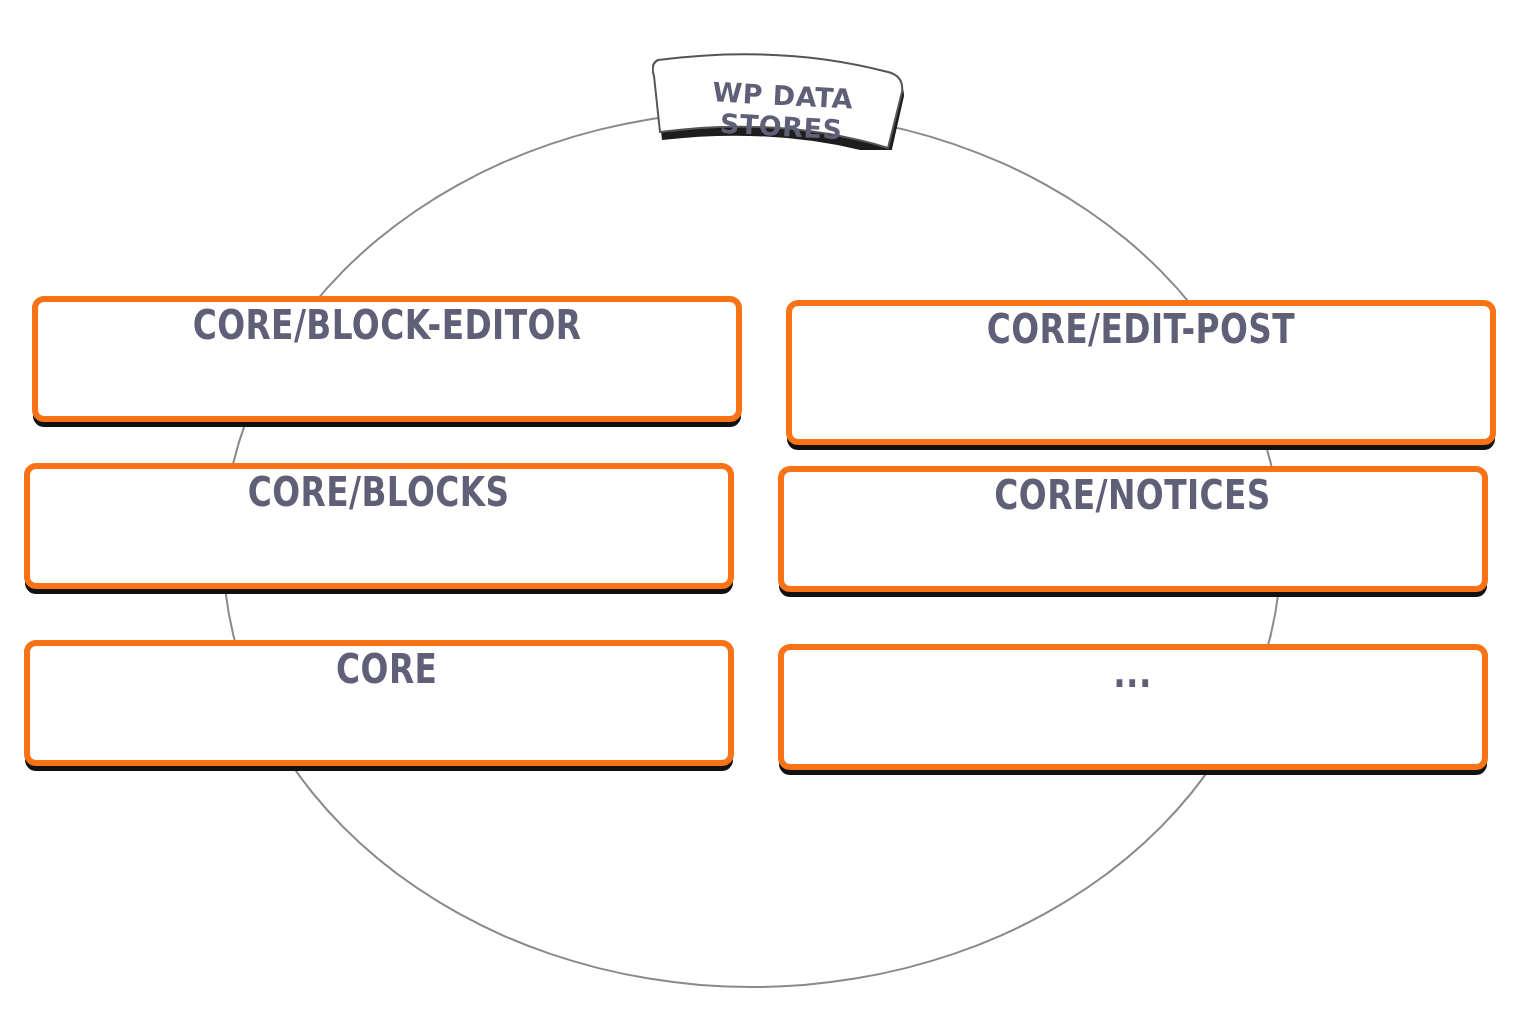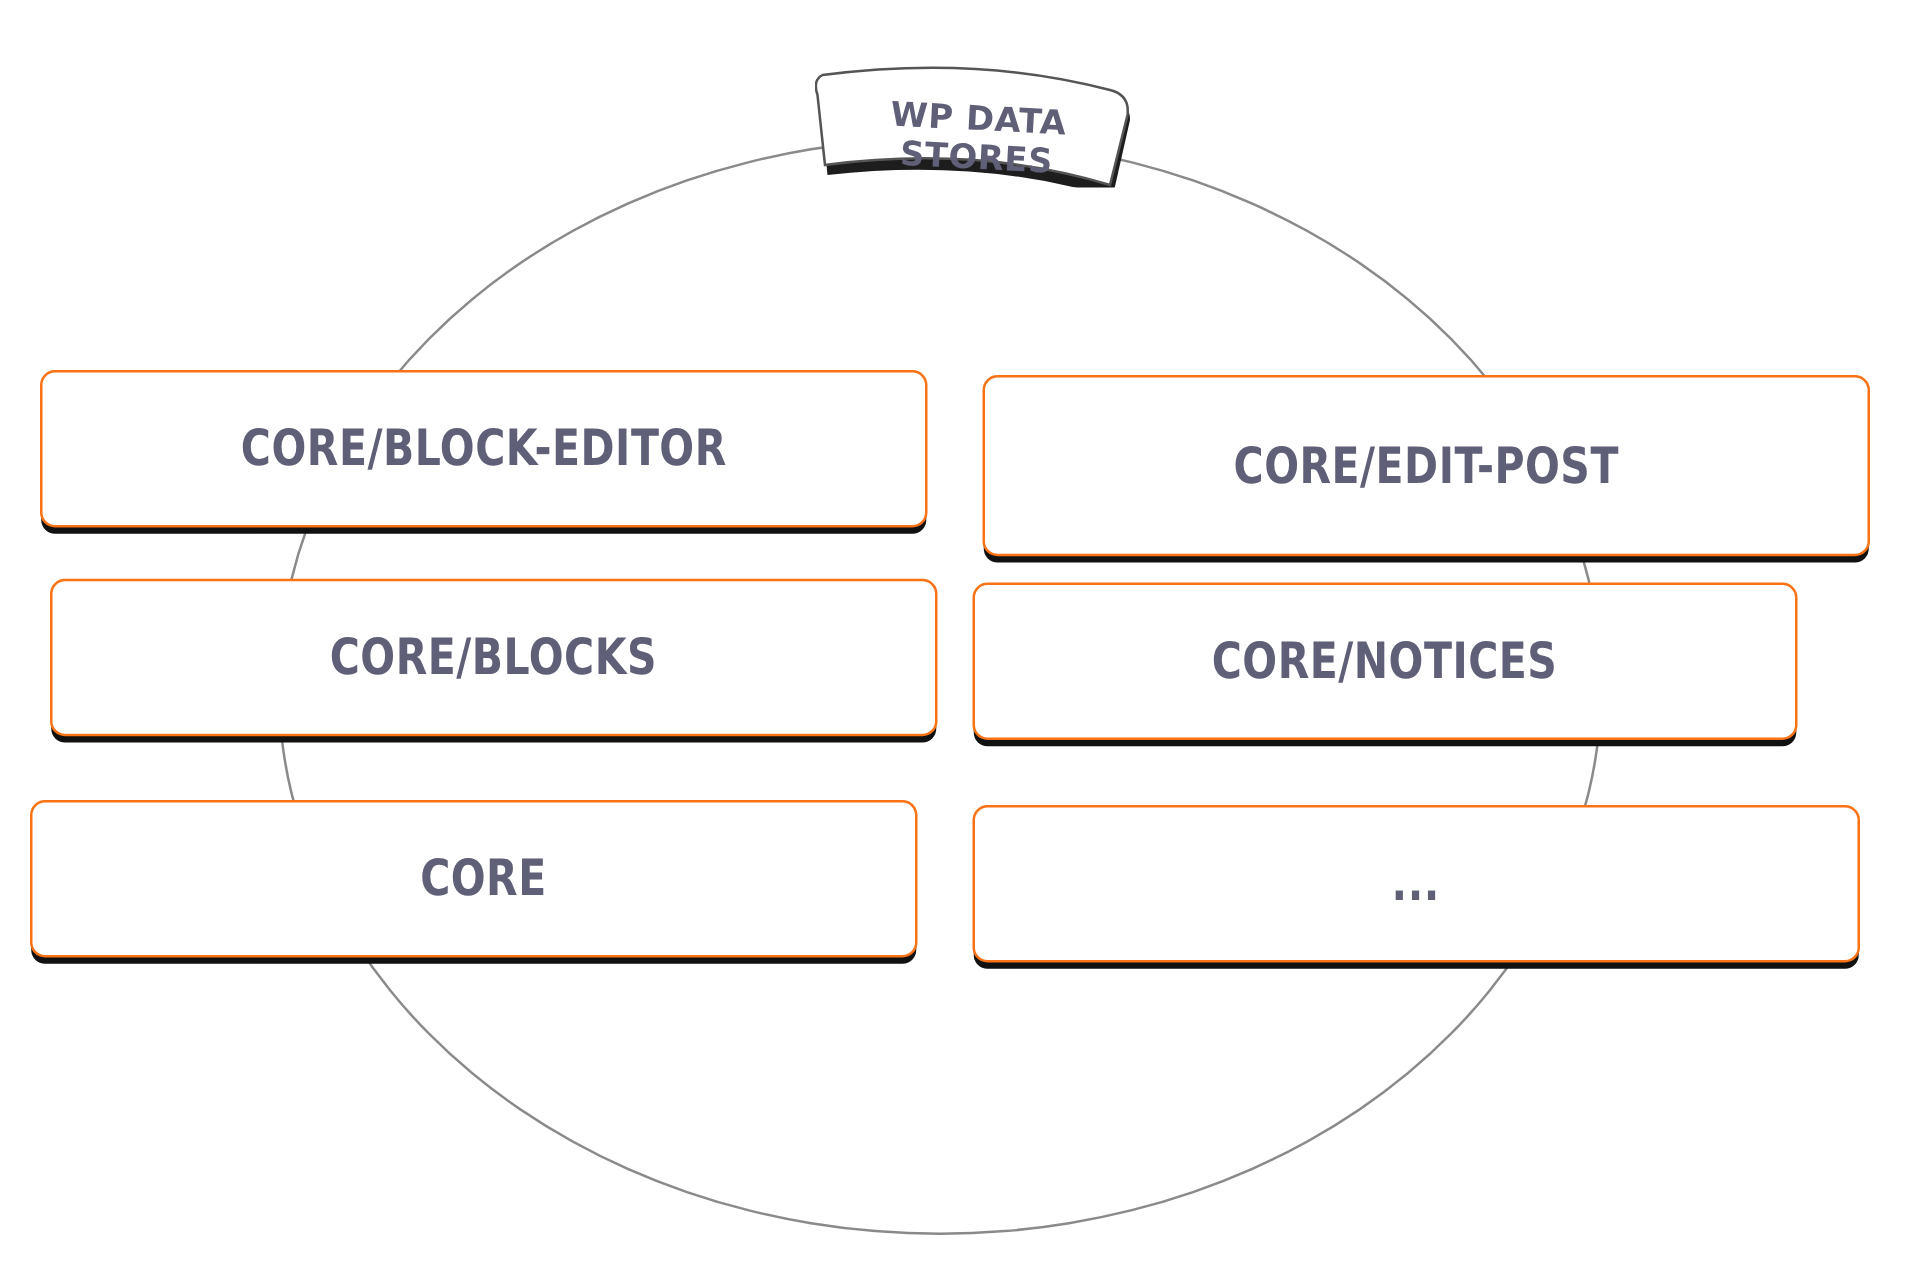--- a/index.html
+++ b/index.html
@@ -11,22 +11,22 @@
   .banner {
     position: absolute; left: 652px; top: 52px; width: 260px; height: 98px;
   }
   .banner svg { position: absolute; left: 0; top: 0; }
   .banner-text {
     position: absolute; left: 0; top: 28px; width: 260px; text-align: center;
     color: #5f5f78; font-weight: bold; font-size: 27px; letter-spacing: 0.5px;
     transform: rotate(3deg);
   }
   .box {
-    position: absolute; background: #ffffff; border: 2px solid #f97316; border-radius: 12px;
-    box-sizing: border-box; display: flex; align-items: center; justify-content: center;
+    position: absolute; background: #ffffff; border: 6px solid #f97316; border-radius: 12px;
+    box-sizing: border-box; display: flex; align-items: flex-start; justify-content: center;
     box-shadow: 0 6px 0 -1px #111111;
   }
   .box-label {
     color: #5f5f78; font-weight: bold; font-size: 40px; letter-spacing: 0.5px;
     font-family: "DejaVu Sans", sans-serif; transform: scaleX(0.82);
   }
 </style>
 </head>
 <body>
 
@@ -36,28 +36,28 @@
   <svg width="260" height="98" viewBox="0 0 260 98">
     <path d="M8 84 Q130 70 236 102 L250 40 Q250 26 236 22 Q130 -6 6 12 Q-2 14 2 26 Z" fill="#111" opacity="0.95" transform="translate(2,4)"></path>
     <path d="M8 80 Q130 64 236 96 L250 40 Q252 24 236 20 Q130 -8 6 8 Q-2 12 2 24 Z" fill="#ffffff" stroke="#555" stroke-width="2"></path>
   </svg>
   <div class="banner-text">WP DATA STORES</div>
 </div>
 
 <div class="box" style="left:32px; top:296px; width:710px; height:126px;">
   <span class="box-label">CORE/BLOCK-EDITOR</span>
 </div>
-<div class="box" style="left:24px; top:463px; width:710px; height:126px;margin-left:16px;">
+<div class="box" style="left:24px; top:463px; width:710px; height:126px;">
   <span class="box-label">CORE/BLOCKS</span>
 </div>
 <div class="box" style="left:24px; top:640px; width:710px; height:126px;padding-left:16px;">
   <span class="box-label">CORE</span>
 </div>
 
 <div class="box" style="left:786px; top:300px; width:710px; height:145px;">
   <span class="box-label">CORE/EDIT-POST</span>
 </div>
-<div class="box" style="left:778px; top:466px; width:660px; height:126px;">
+<div class="box" style="left:778px; top:466px; width:710px; height:126px;">
   <span class="box-label">CORE/NOTICES</span>
 </div>
 <div class="box" style="left:778px; top:644px; width:710px; height:126px;">
   <span class="box-label">...</span>
 </div>
 
 </body></html>

